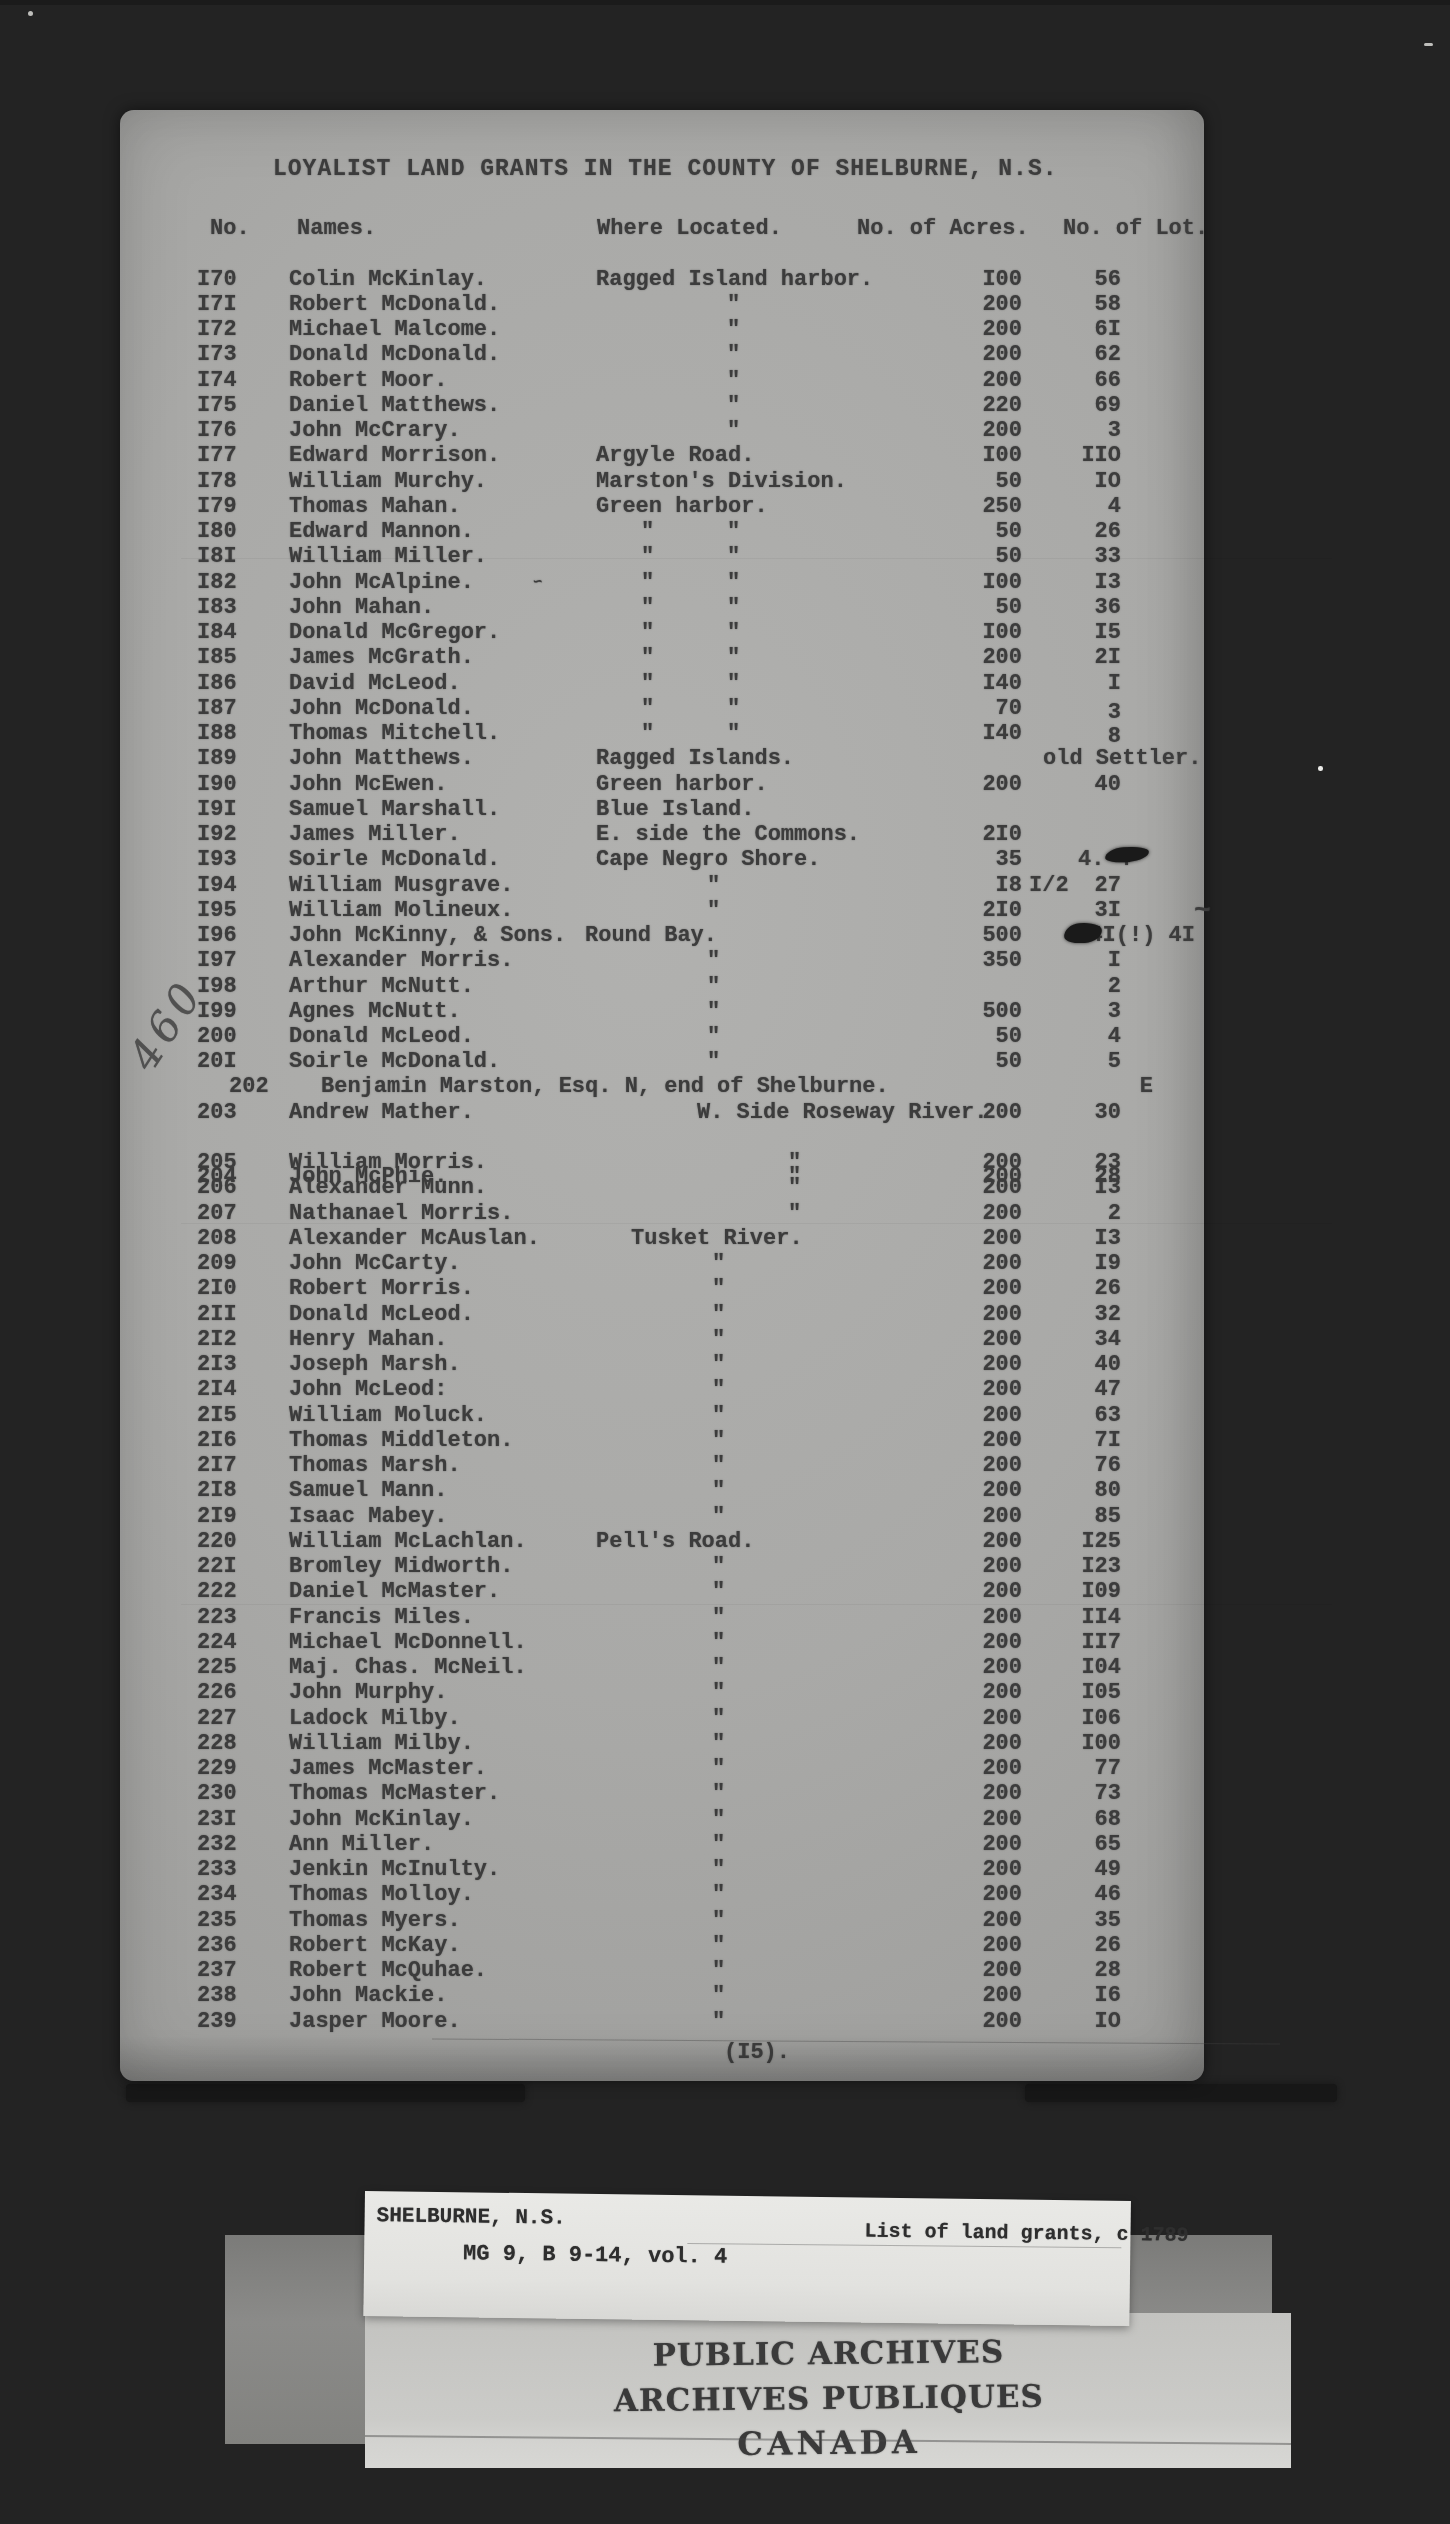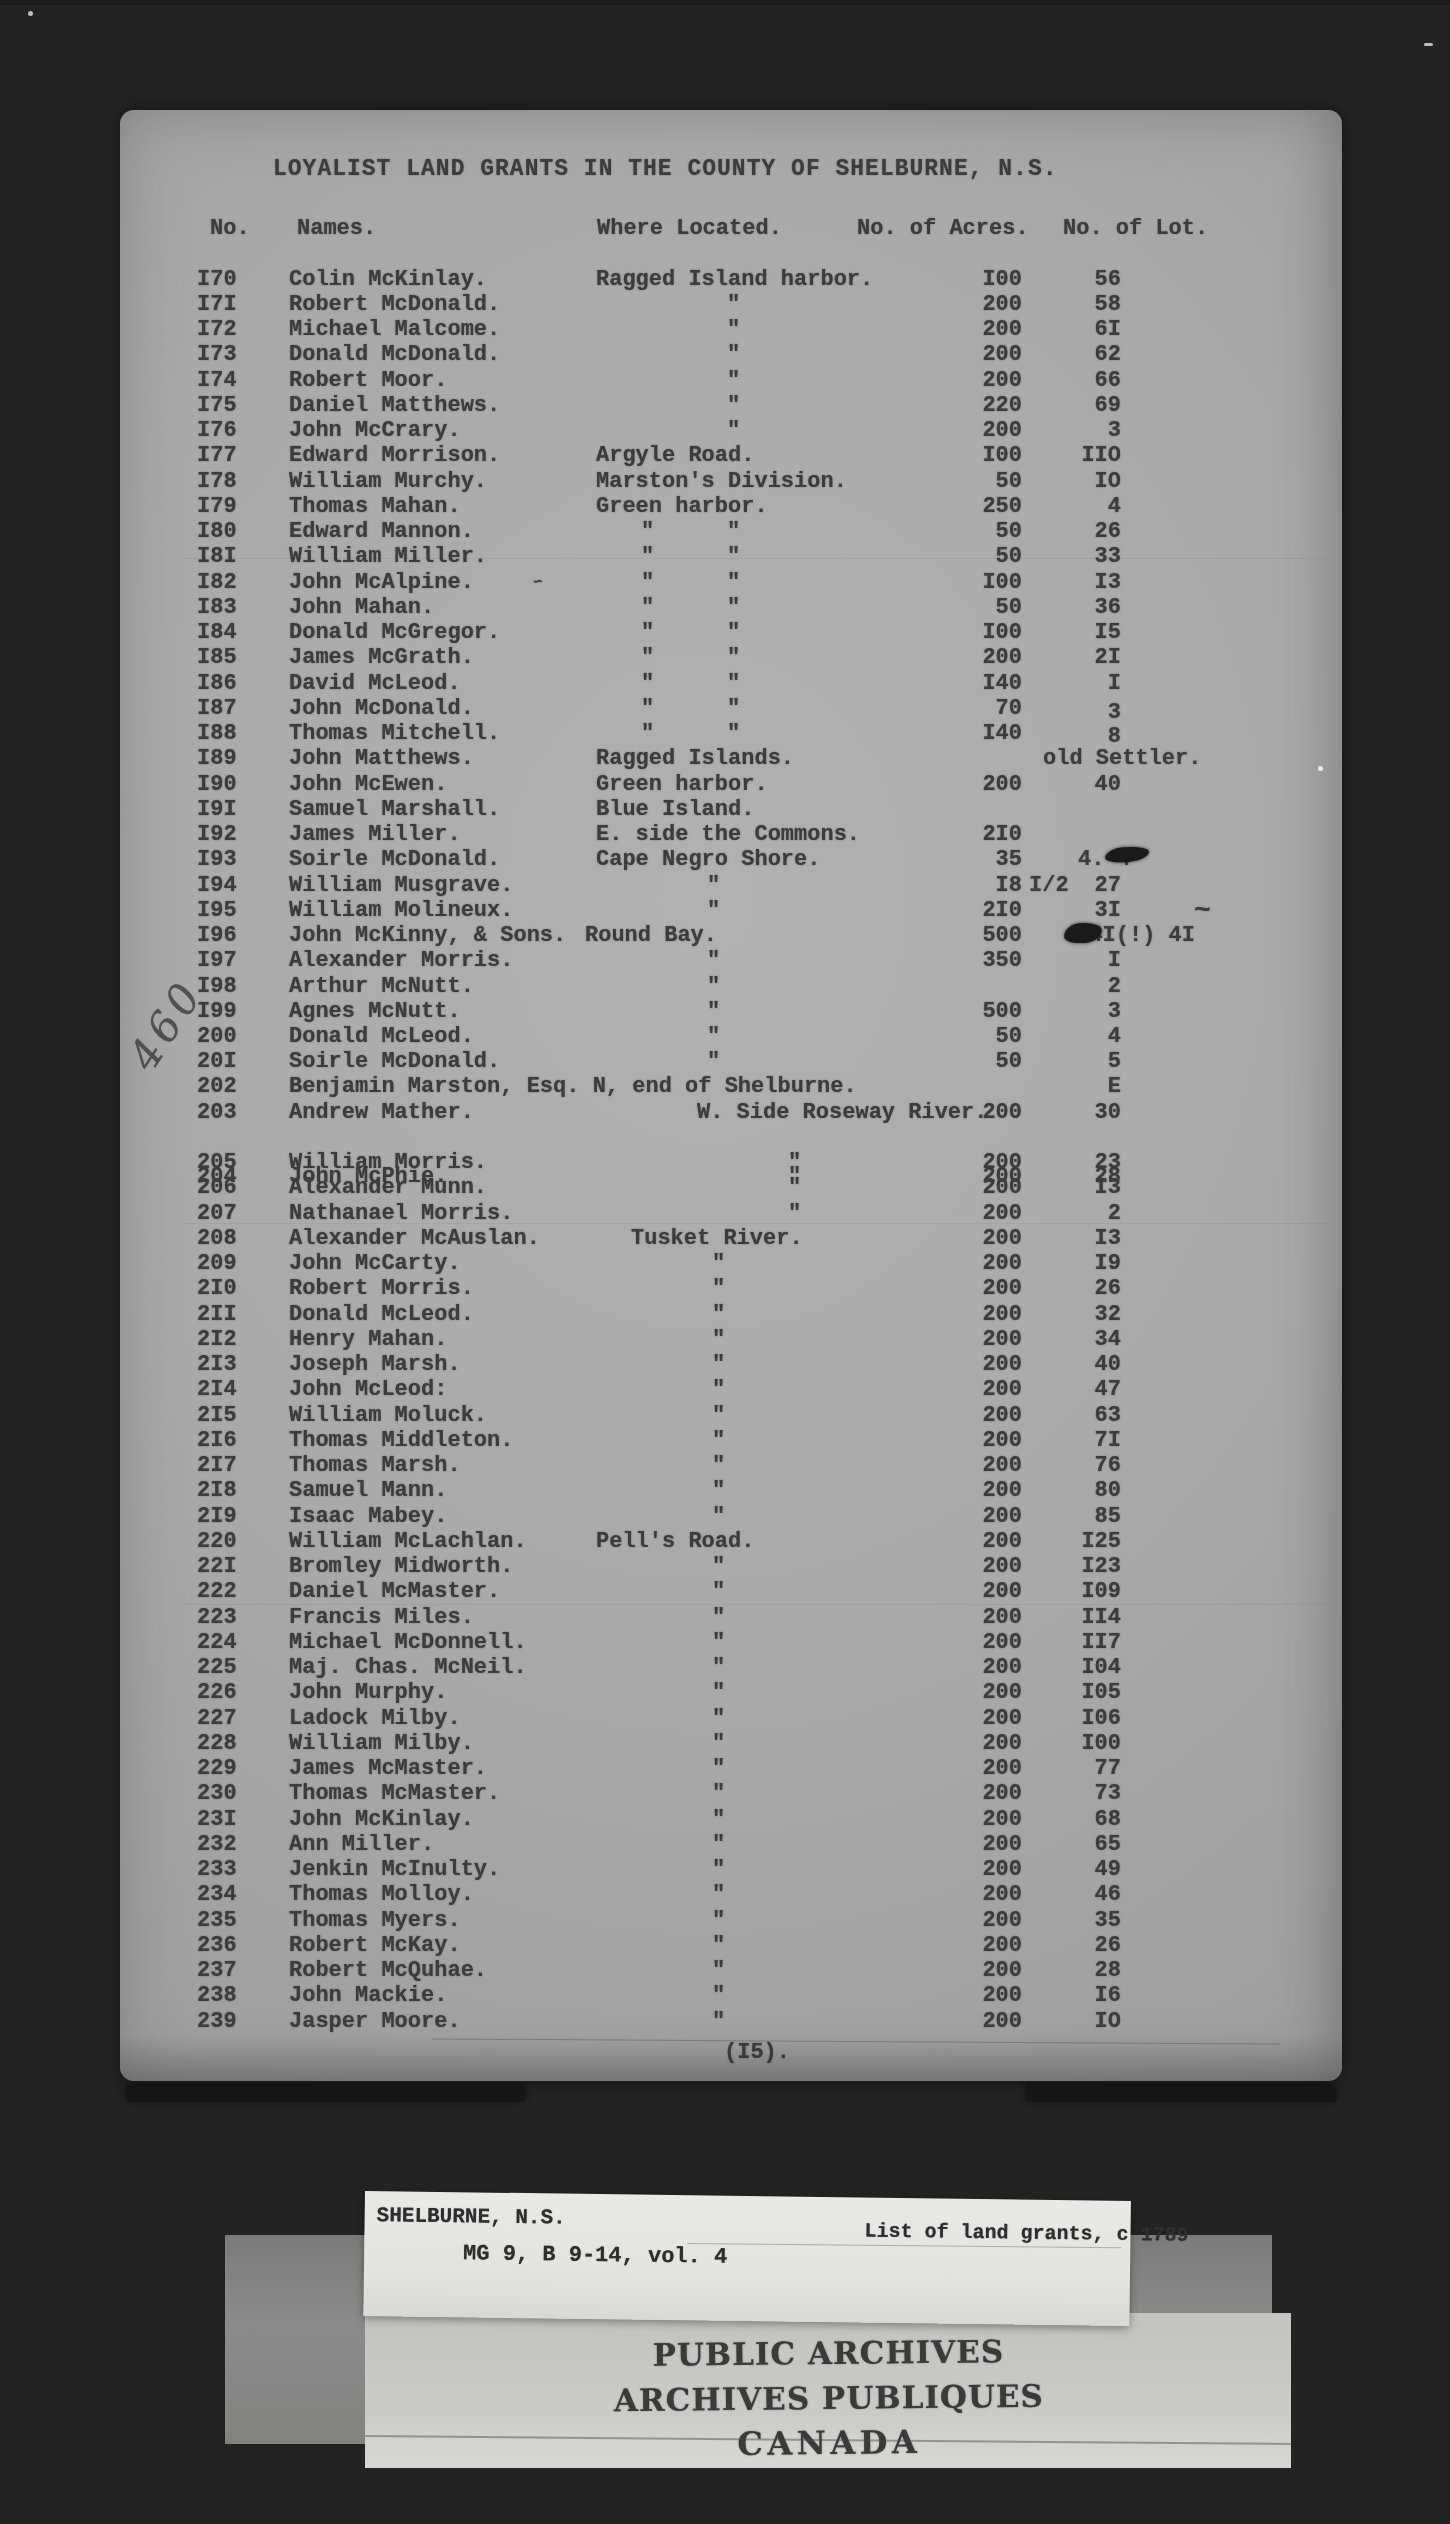--- a/index.html
+++ b/index.html
@@ -10,21 +10,21 @@
   .film-band-top{position:absolute;left:0;top:0;width:100%;height:5px;background:#1b1b1b;}
   .speck{position:absolute;background:#d9d9d6;border-radius:50%;opacity:.85;}
   #speck-a{left:28px;top:11px;width:5px;height:5px;}
   #speck-b{left:1424px;top:43px;width:9px;height:3px;border-radius:1.5px;}
   .film-bar{position:absolute;height:18px;top:2084px;background:#171717;border-radius:4px;
             box-shadow:0 0 7px #171717;}
   #film-bar-left{left:126px;width:399px;}
   #film-bar-right{left:1025px;width:312px;}
 
   
-  .page{position:absolute;left:120px;top:110px;width:1222px;height:1971px;
+  .page{position:absolute;left:120px;top:110px;width:1084px;height:1971px;
         border-radius:14px;
         background:radial-gradient(ellipse 120% 90% at 48% 40%,
                    #b1b1af 0%, #a9a9a7 45%, #9e9e9c 78%, #91918f 98%);
         box-shadow:inset 0 0 71px rgba(0,0,0,.16), inset -17px -12px 45px rgba(0,0,0,.10),
                    0 0 15px rgba(0,0,0,.5);}
   .page-bottom-shade{position:absolute;left:0;bottom:0;width:100%;height:45px;
         background:linear-gradient(180deg,rgba(0,0,0,0),rgba(0,0,0,.14));
         border-radius:0 0 14px 14px;}
 
   .ink, .row span, .row div{color:#3c3c3c;text-shadow:0 0 1.5px rgba(70,70,70,.75);}
@@ -330,21 +330,21 @@
         <span class="c-acres">50</span>
         <span class="c-lot">4</span>
       </div>
       <div class="row" style="top: 939px;">
         <span class="c-no">20I</span>
         <span class="c-name">Soirle McDonald.</span>
         <span class="c-loc" style="left: 587px;">"</span>
         <span class="c-acres">50</span>
         <span class="c-lot">5</span>
       </div>
-      <div class="row" style="top: 964px;">
+      <div class="row" style="top: 964px; margin-left: 32px;">
         <span class="c-no">202</span>
         <span class="c-name">Benjamin Marston, Esq. N, end of Shelburne.</span>
         <span class="c-lot">E</span>
       </div>
       <div class="row" style="top: 990px;">
         <span class="c-no">203</span>
         <span class="c-name">Andrew Mather.</span>
         <span class="c-loc" style="left: 577px;">W. Side Roseway River.</span>
         <span class="c-acres">200</span>
         <span class="c-lot">30</span>

